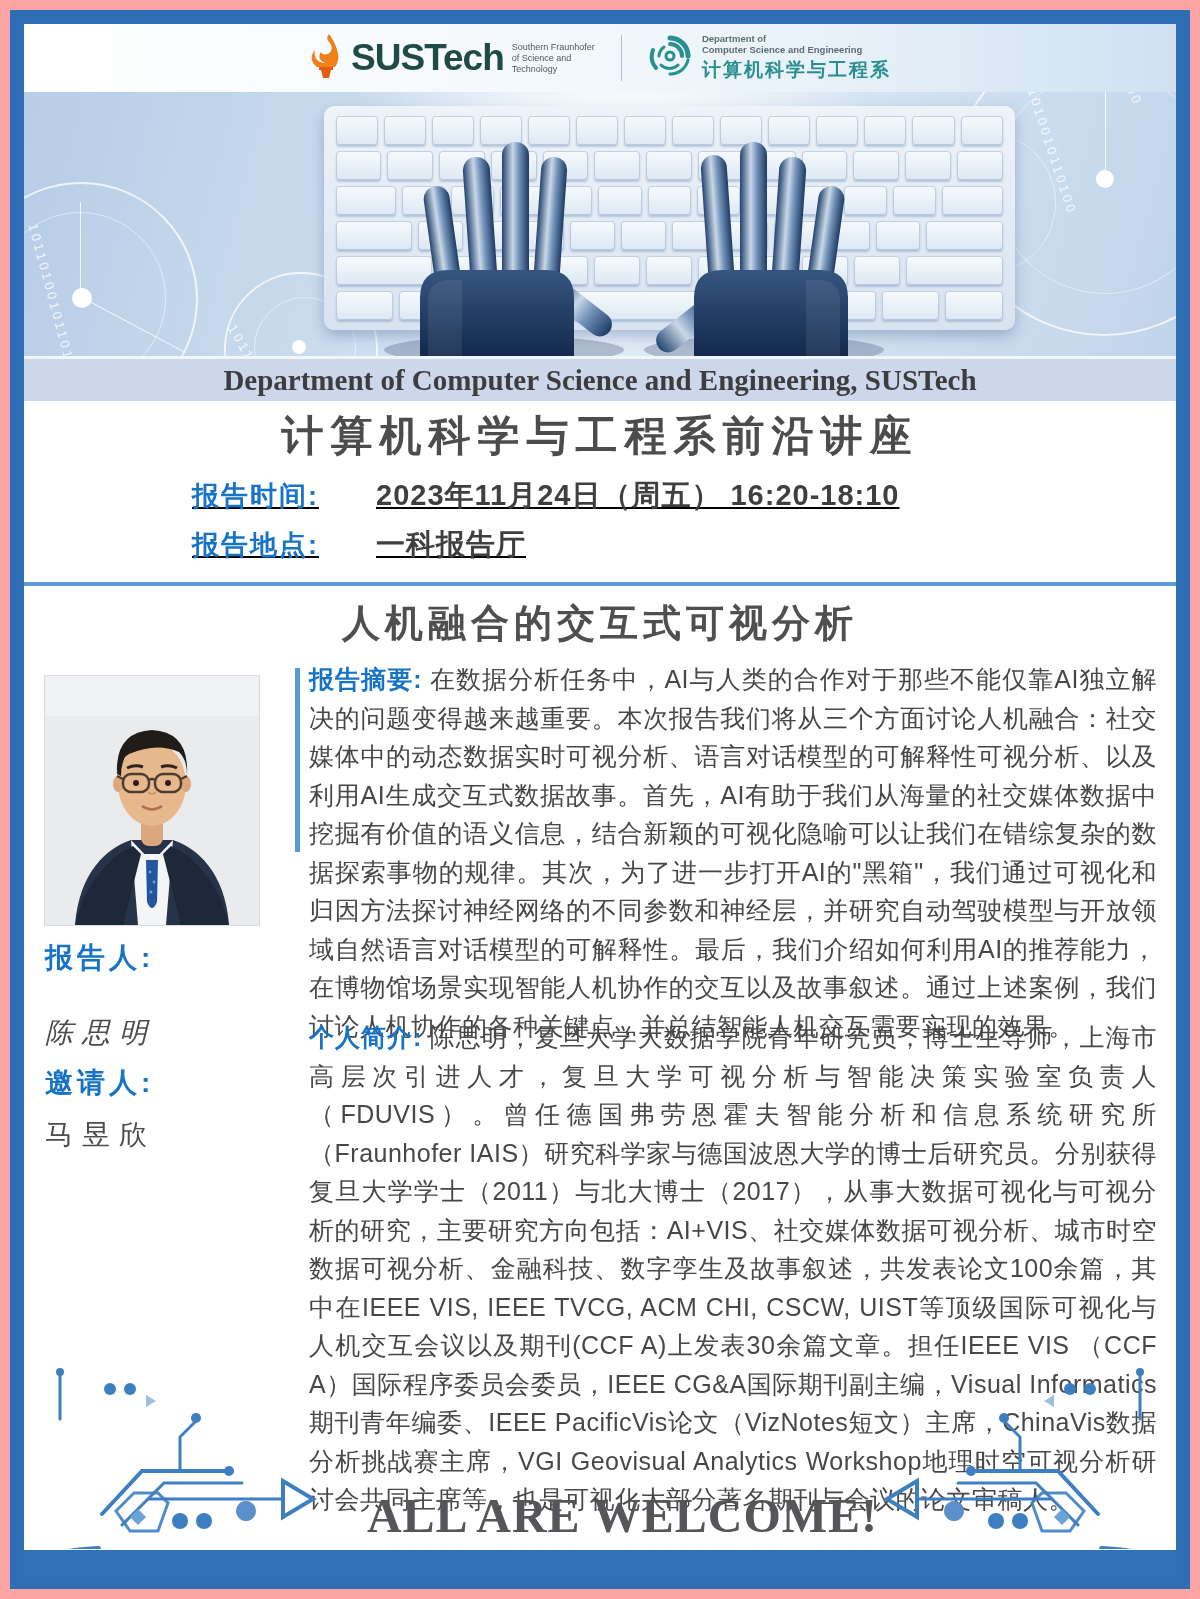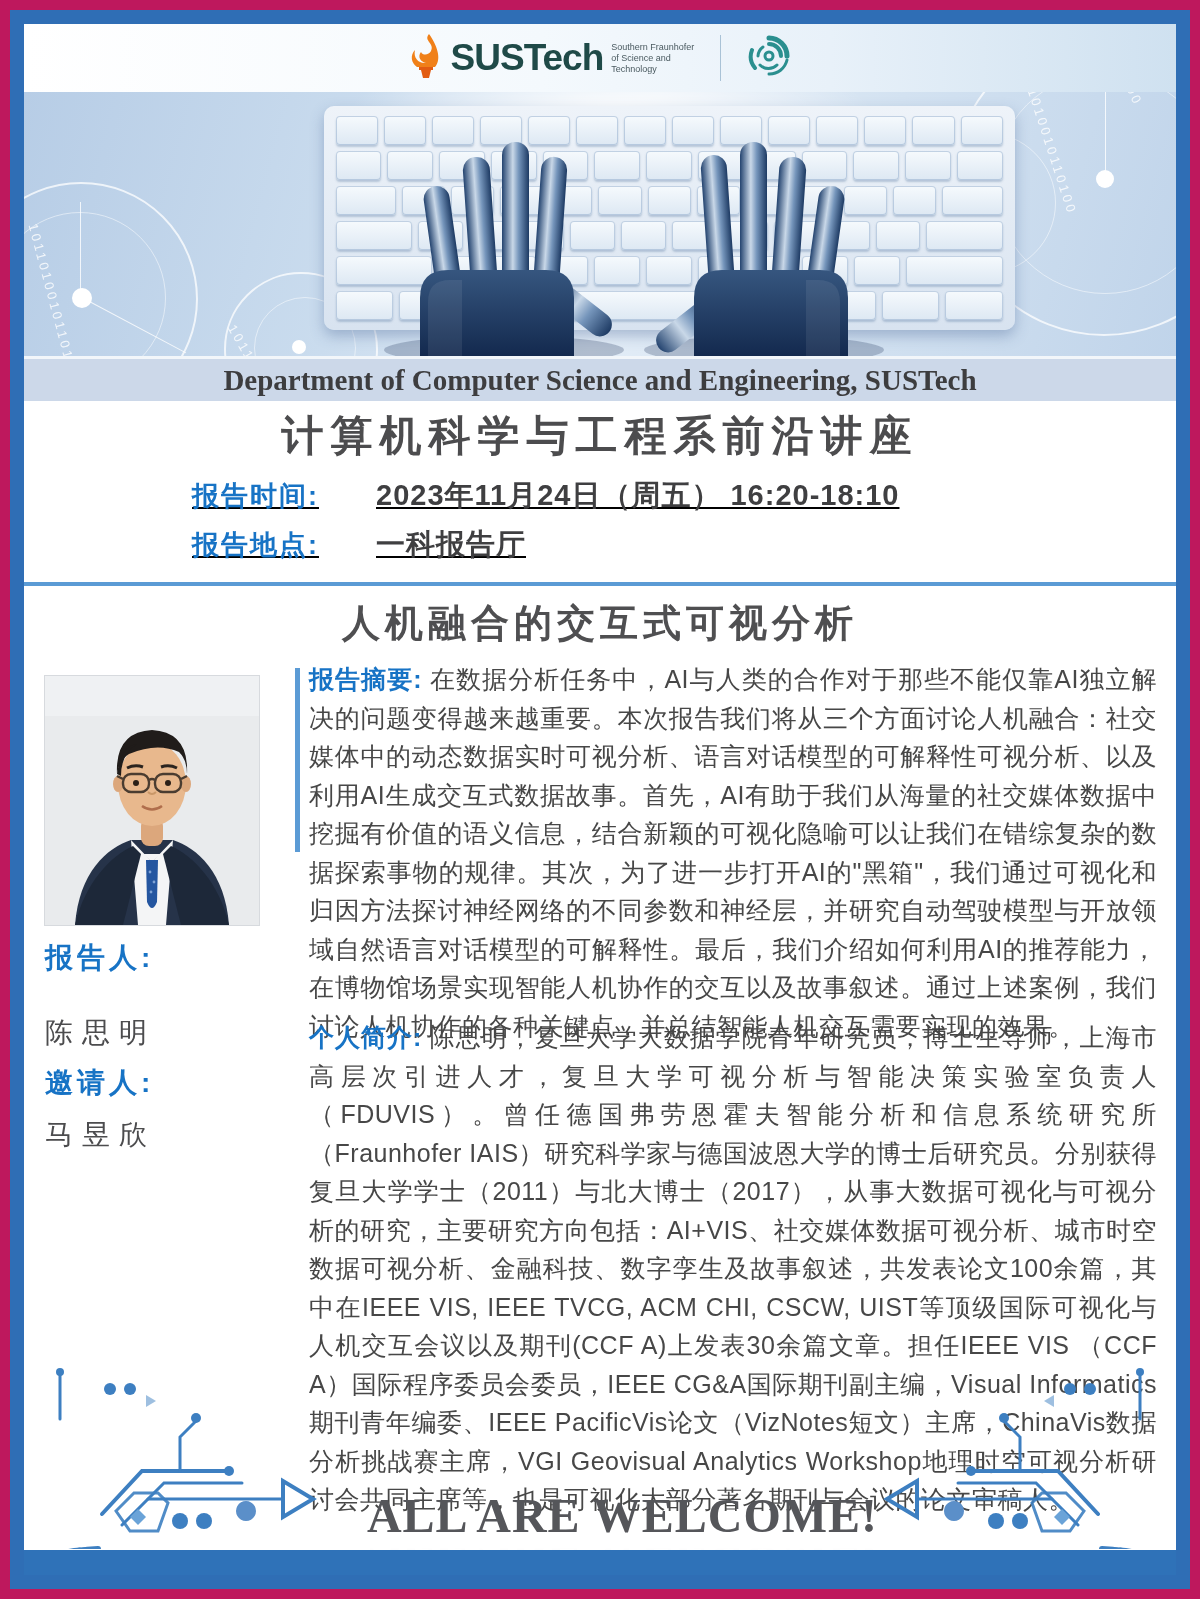--- a/index.html
+++ b/index.html
@@ -1,16 +1,16 @@
 <!DOCTYPE html>
 <html><head>
 <meta charset="utf-8">
 <style>
   html,body{margin:0;padding:0;background:#ffffff;}
-  .page{position:relative;width:1200px;height:1599px;background:#be185d;overflow:hidden;
+  .page{position:relative;width:1200px;height:1599px;background:#fca5a5;overflow:hidden;
         font-family:"Liberation Sans",sans-serif;}
   .frame{position:absolute;left:10px;top:10px;right:10px;bottom:10px;
          border:14px solid #2f6eb5;background:#ffffff;overflow:hidden;}
 
   
   .banner{position:absolute;left:0;top:0;right:0;height:332px;overflow:hidden;}
   .logo-strip{position:absolute;left:0;top:0;right:0;height:68px;
       background:linear-gradient(to right,#ffffff 0%,#f4f9fd 45%,#e8f1f9 70%,#cfe1f0 100%);
       display:flex;align-items:center;justify-content:center;gap:26px;z-index:5;}
   .sustech{display:flex;align-items:center;gap:8px;}
@@ -113,20 +113,27 @@
               <g fill="none" stroke="#2a8f8f" stroke-linecap="round">
                 <path d="M22 4 A18 18 0 0 1 40 22" stroke-width="5"></path>
                 <path d="M40 26 A18 18 0 0 1 22 40" stroke-width="3"></path>
                 <path d="M8 34 A18 18 0 0 1 5 16" stroke-width="4"></path>
                 <path d="M22 10 A12 12 0 0 1 34 22" stroke-width="4"></path>
                 <path d="M30 31 A12 12 0 0 1 13 31" stroke-width="3"></path>
                 <path d="M16 13 A12 12 0 0 0 11 22" stroke-width="3"></path>
                 <circle cx="22" cy="22" r="4" stroke-width="3"></circle>
               </g>
             </svg>
+          </span>
+          <span>
+            <div class="dept-en">
+              <span>Department of</span><br>
+              <span>Computer Science and Engineering</span>
+            </div>
+            <div class="dept-cn">计算机科学与工程系</div>
           </span>
         </div>
       </div>
 
       <div class="photo">
         <div class="glow"></div>
 
         <div class="ring" style="left:-60px;top:90px;width:230px;height:230px;"></div>
         <div class="ring thin" style="left:-30px;top:120px;width:170px;height:170px;"></div>
         <div class="ring" style="left:200px;top:180px;width:150px;height:150px;"></div>
@@ -316,21 +323,21 @@
         <path d="M82 92 Q90 88 98 91" stroke="#2b241f" stroke-width="3" fill="none"></path>
         <path d="M116 91 Q124 88 132 92" stroke="#2b241f" stroke-width="3" fill="none"></path>
         <circle cx="91" cy="107" r="3" fill="#2b2018"></circle>
           <circle cx="123" cy="107" r="3" fill="#2b2018"></circle>
         <path d="M103 116 Q107 120 111 116" stroke="#c99768" stroke-width="2" fill="none"></path>
         <path d="M97 130 Q107 137 117 130" stroke="#b06e4c" stroke-width="2.6" fill="none"></path>
       </svg>
     </div>
 
     <div class="pp-label" style="top:915px;">报告人:</div>
-    <div class="pp-name" style="top:990px;">陈思明</div>
+    <div class="pp-name" style="top:990px;font-style:italic;">陈思明</div>
     <div class="pp-label" style="top:1040px;">邀请人:</div>
     <div class="pp-name" style="top:1092px;">马昱欣</div>
 
     <div class="accent-bar"></div>
 
     <div class="para abstract">
       <span class="plabel">报告摘要:</span>
       <span>在数据分析任务中，AI与人类的合作对于那些不能仅靠AI独立解决的问题变得越来越重要。本次报告我们将从三个方面讨论人机融合：社交媒体中的动态数据实时可视分析、语言对话模型的可解释性可视分析、以及利用AI生成交互式数据故事。首先，AI有助于我们从海量的社交媒体数据中挖掘有价值的语义信息，结合新颖的可视化隐喻可以让我们在错综复杂的数据探索事物的规律。其次，为了进一步打开AI的"黑箱"，我们通过可视化和归因方法探讨神经网络的不同参数和神经层，并研究自动驾驶模型与开放领域自然语言对话模型的可解释性。最后，我们介绍如何利用AI的推荐能力，在博物馆场景实现智能人机协作的交互以及故事叙述。通过上述案例，我们讨论人机协作的各种关键点，并总结智能人机交互需要实现的效果。</span>
     </div>
 

